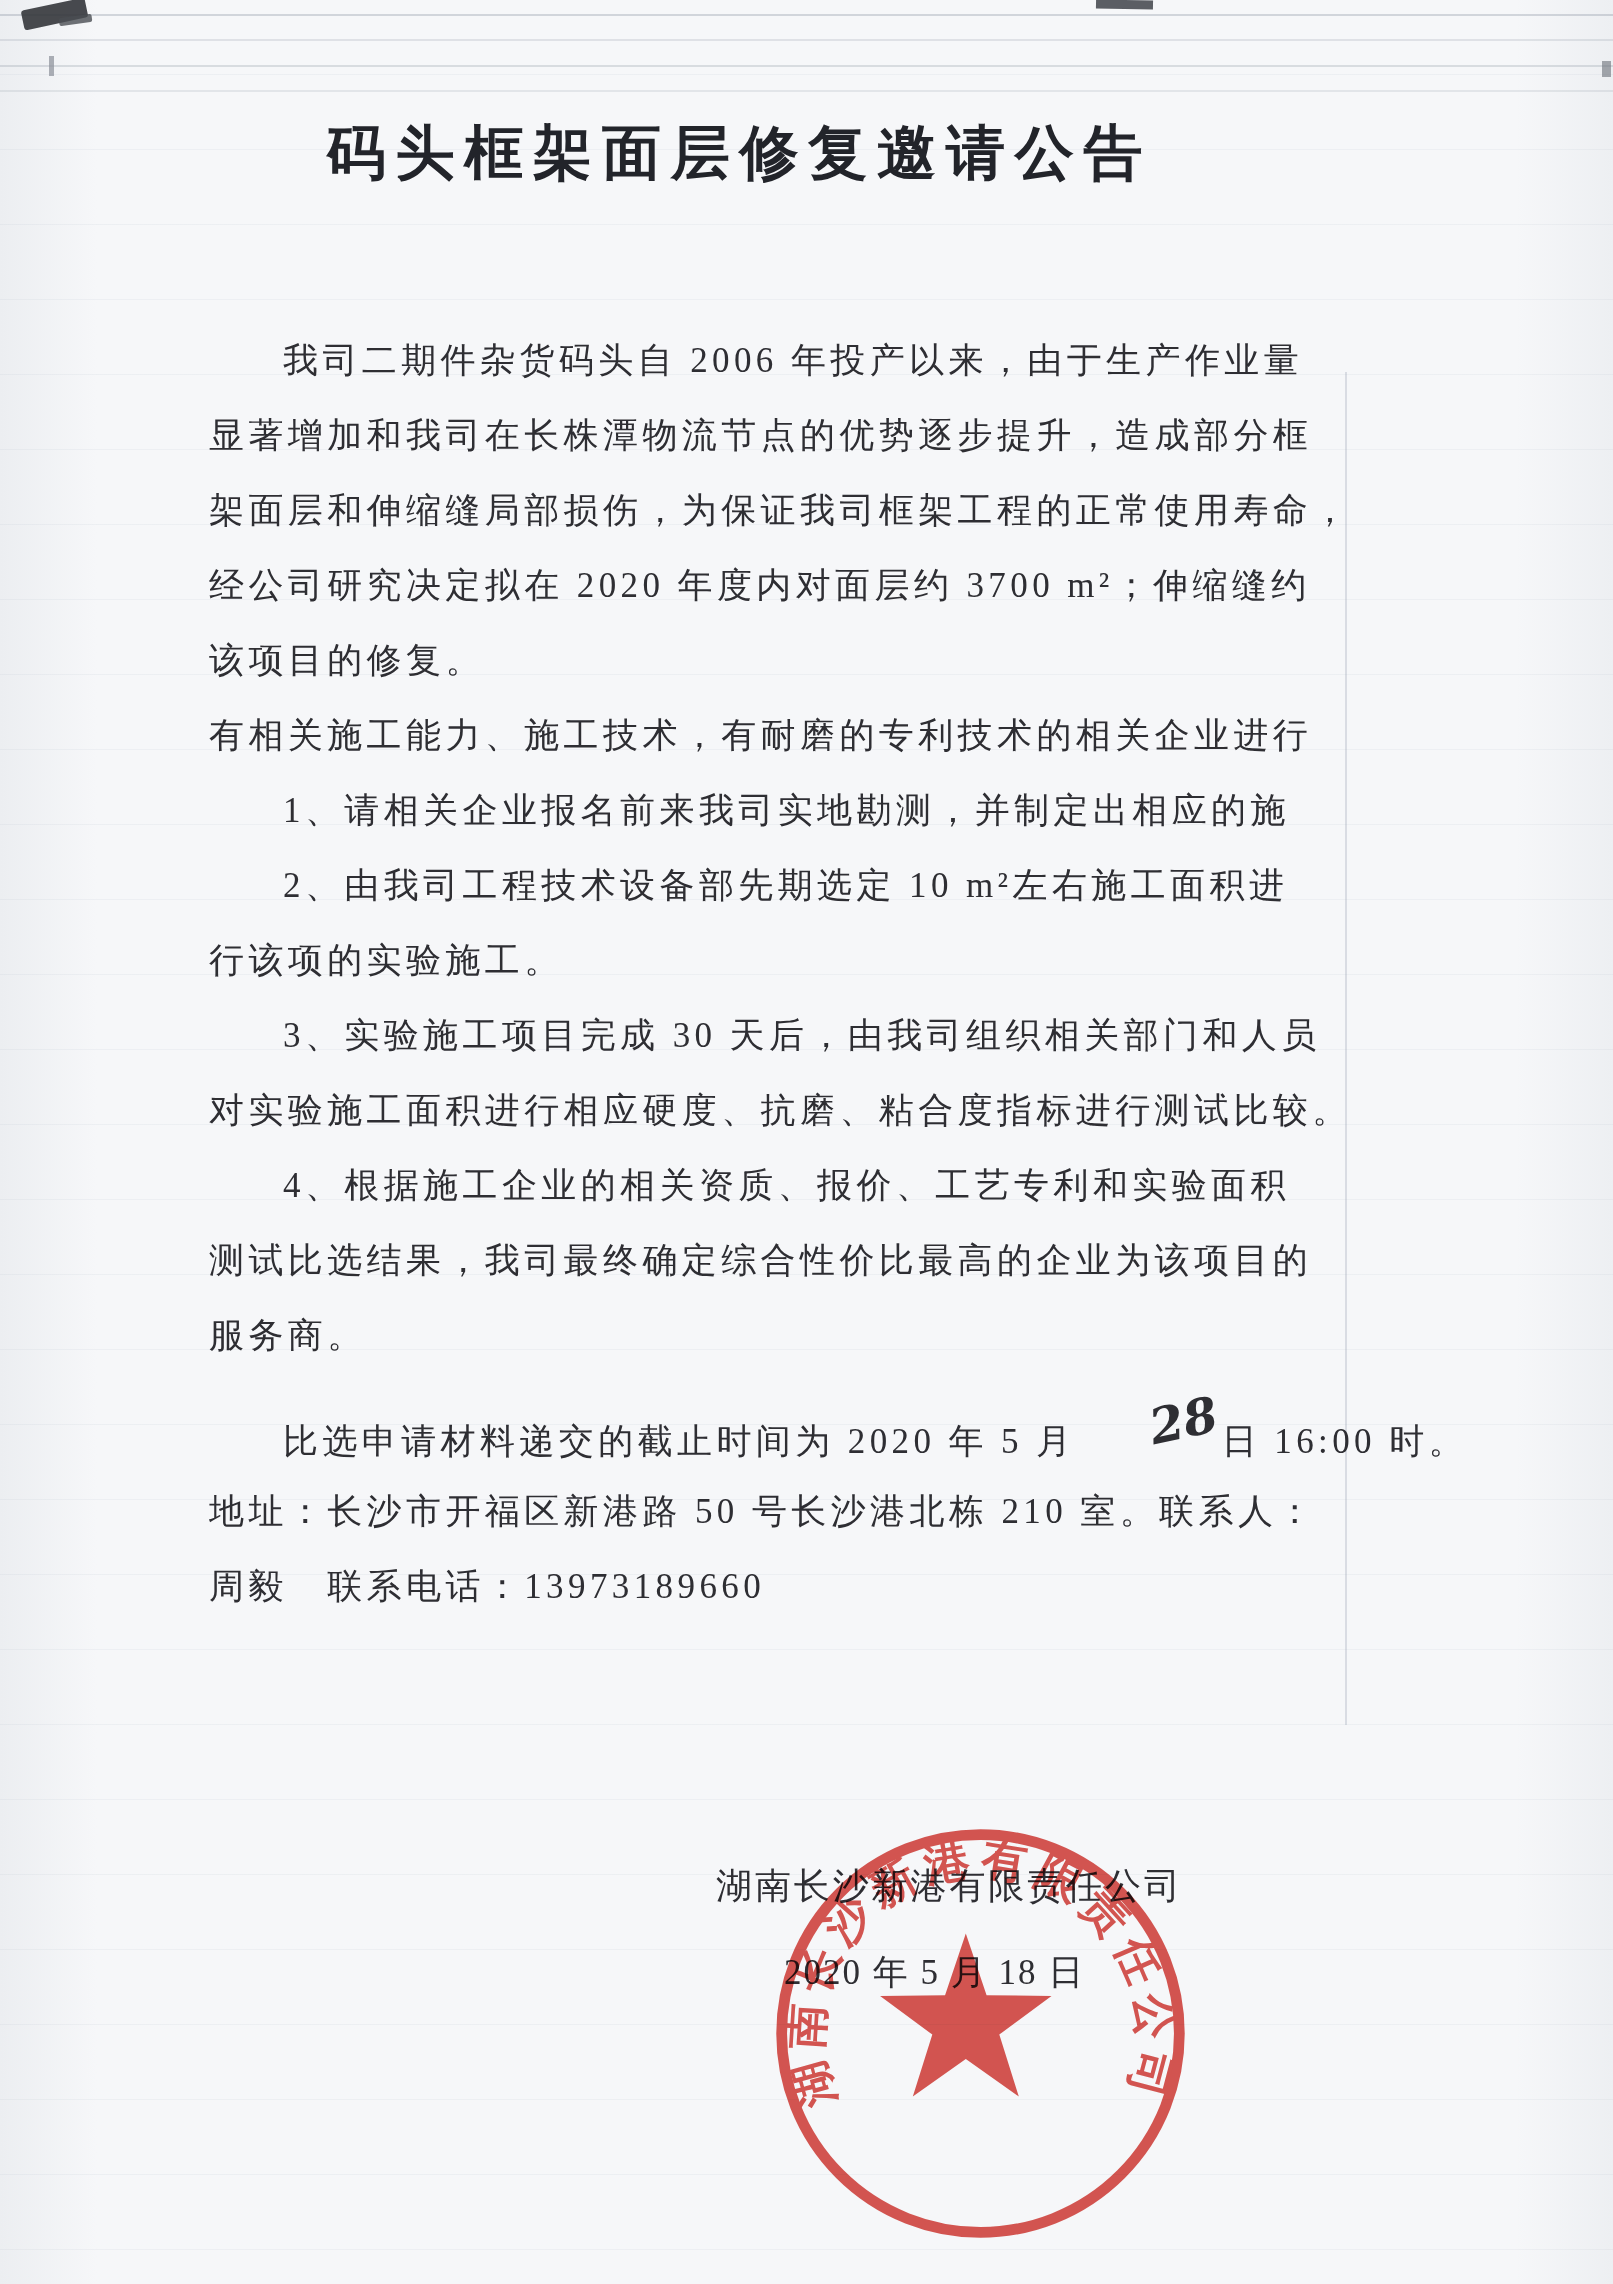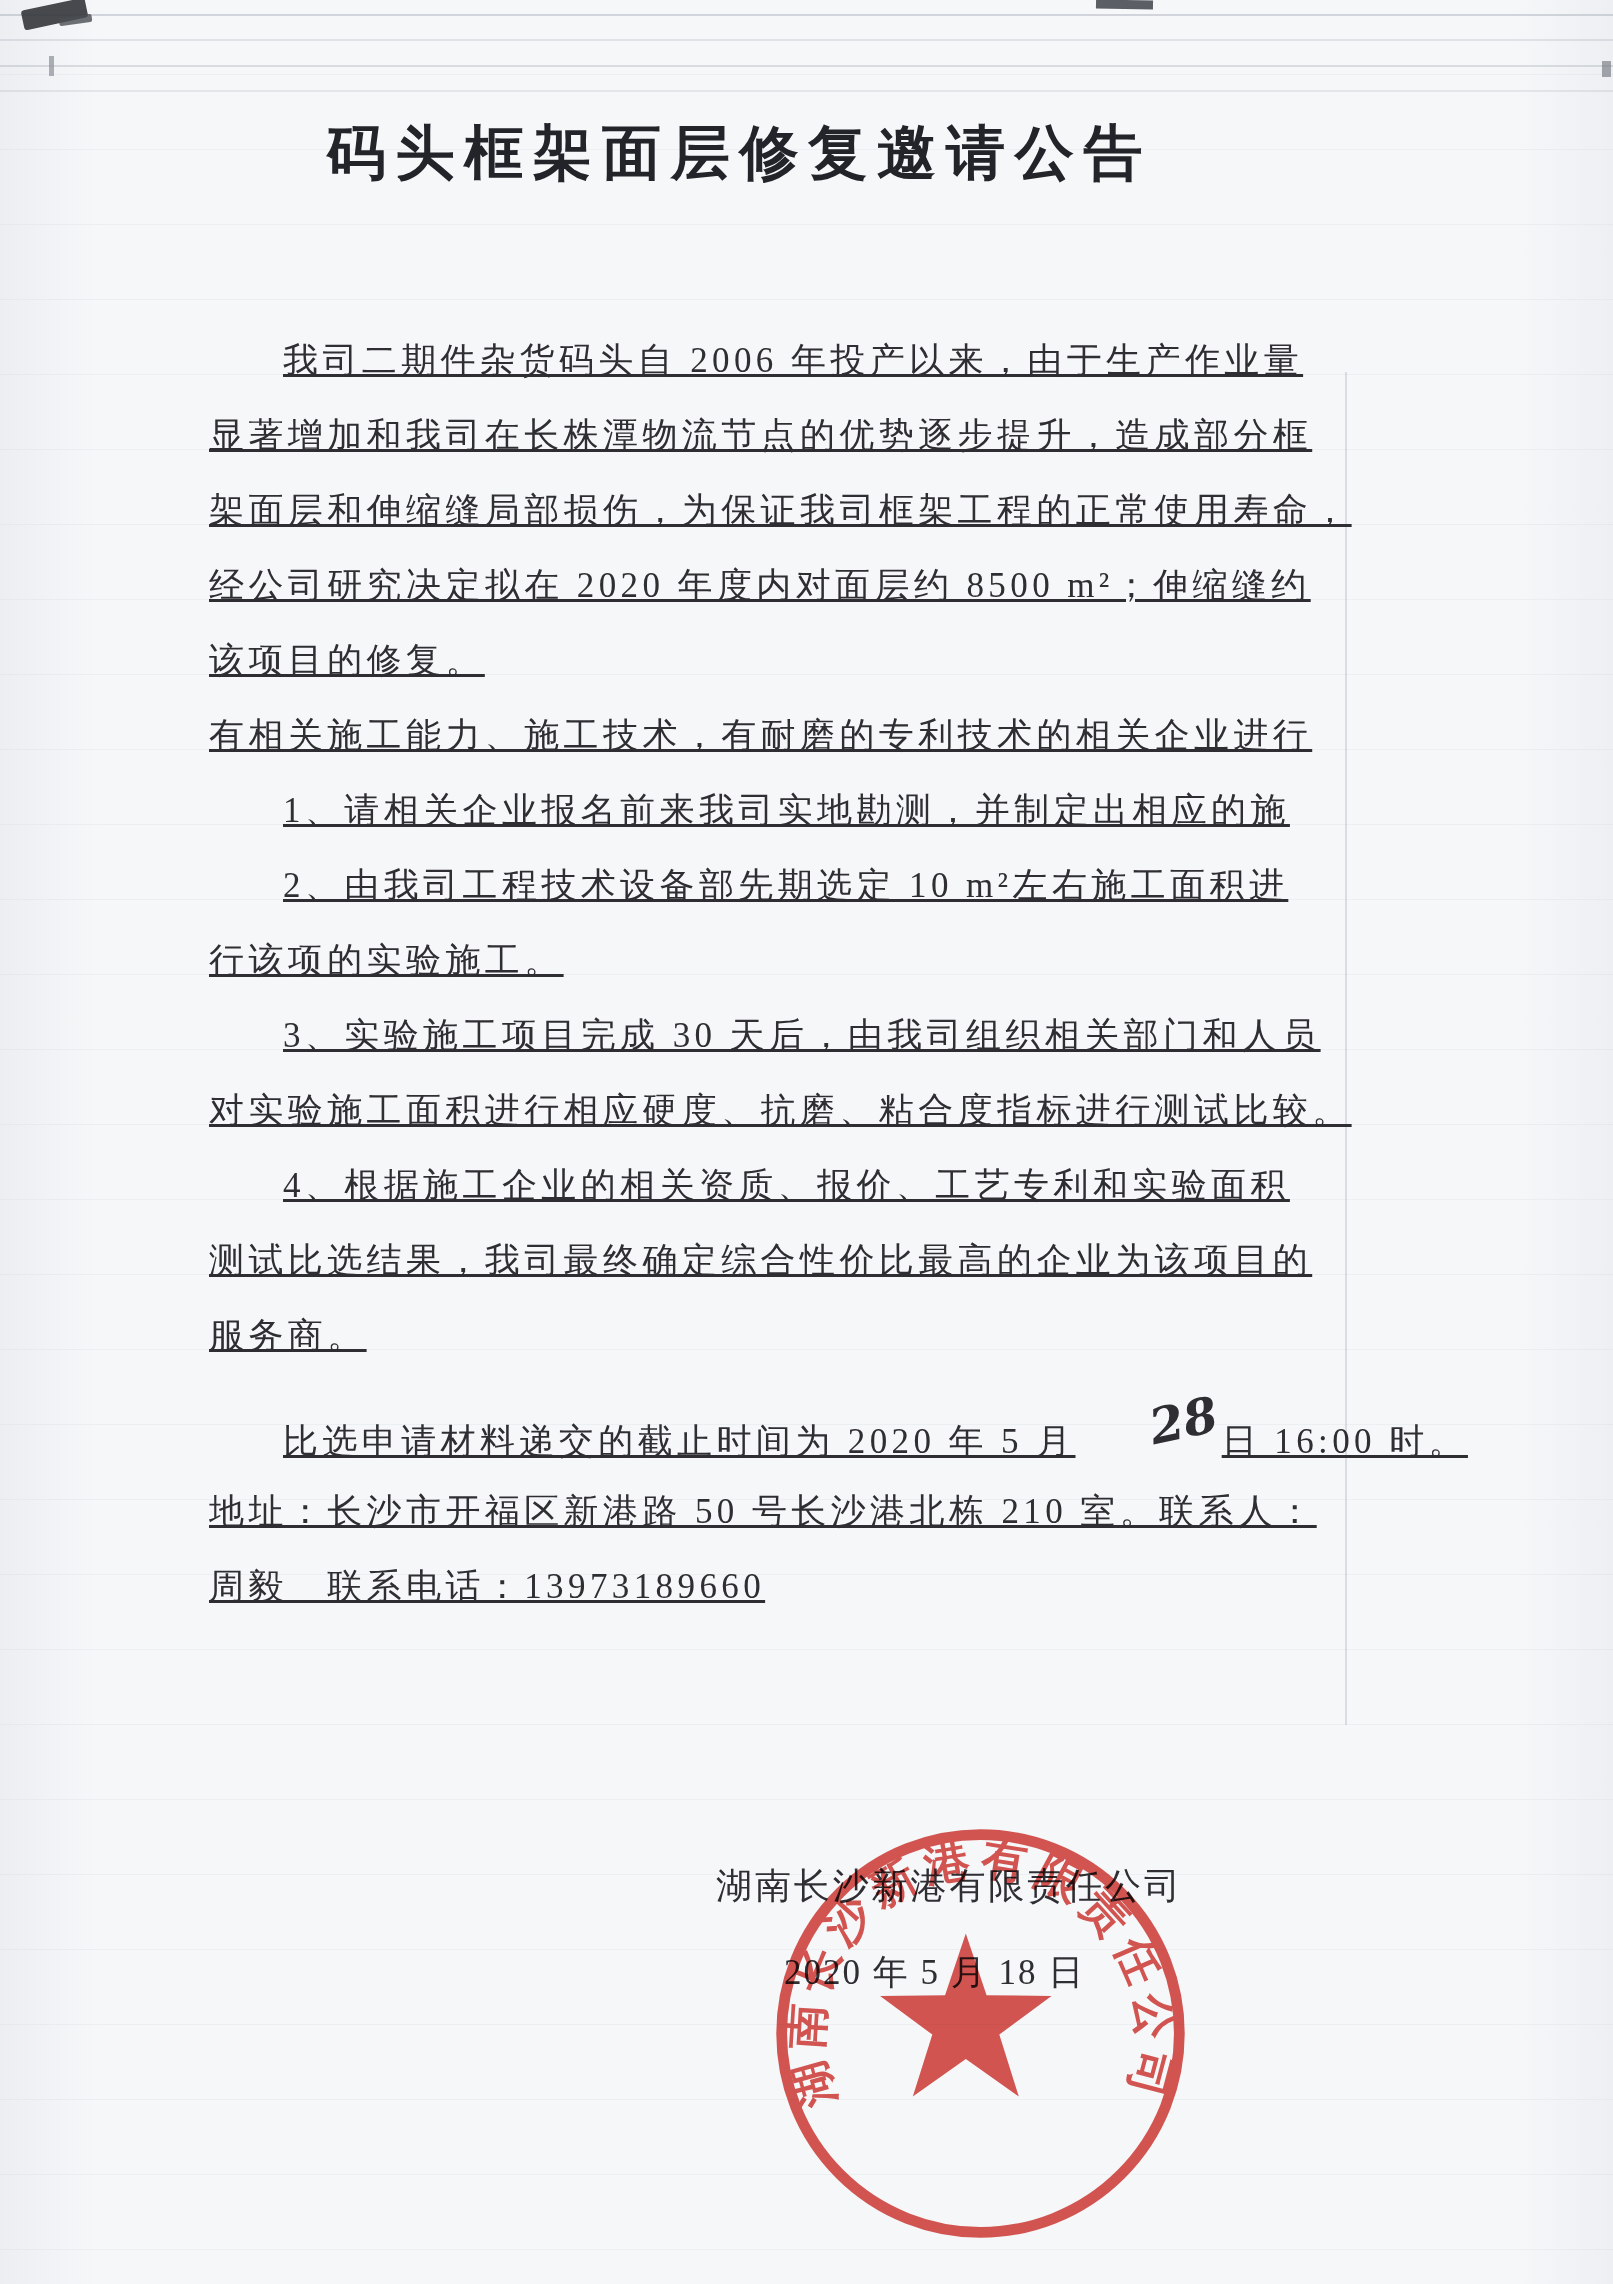--- a/index.html
+++ b/index.html
@@ -27,21 +27,21 @@
   .s4{top:90px;height:2px;background:rgba(140,150,162,.18);}
   .fold-line{position:absolute;left:1345px;top:372px;width:2px;height:1353px;background:rgba(150,160,175,.30);}
   
   .content{position:absolute;left:209px;top:0;width:1129px;height:2263px;}
   .title{
     position:absolute;top:114px;left:0;width:100%;margin:0 0 0 -34px;
     text-align:center;font-size:59px;font-weight:bold;letter-spacing:9.8px;
     color:#22242a;white-space:nowrap;
   }
   .doc-body{position:absolute;top:323px;left:0;width:100%;font-size:35px;letter-spacing:4.4px;}
-  .line{height:75px;line-height:75px;white-space:nowrap;text-decoration:underline;}
+  .line{height:75px;line-height:75px;white-space:nowrap;}
   .indent{text-indent:74px;}
   .deadline{margin-top:25.5px;}
   .handwritten{
     display:inline-block;font-size:49px;font-weight:bold;font-style:italic;
     font-family:"DejaVu Serif",serif;transform:rotate(-12deg) translateY(-7.8px);
     margin:0 2px;letter-spacing:0;
   }
   .company{position:absolute;top:1862px;left:507px;font-size:36px;letter-spacing:2.9px;white-space:nowrap;}
   .sig-date{position:absolute;top:1949px;left:575px;font-size:35px;letter-spacing:2px;white-space:nowrap;}
   
@@ -64,21 +64,21 @@
   <div class="artifact a4"></div>
   <div class="fold-line"></div>
 
   <div class="content">
     <h1 class="title">码头框架面层修复邀请公告</h1>
 
     <div class="doc-body">
       <div class="line indent">我司二期件杂货码头自 2006 年投产以来，由于生产作业量</div>
       <div class="line">显著增加和我司在长株潭物流节点的优势逐步提升，造成部分框</div>
       <div class="line">架面层和伸缩缝局部损伤，为保证我司框架工程的正常使用寿命，</div>
-      <div class="line">经公司研究决定拟在 2020 年度内对面层约 8500 m²；伸缩缝约</div>
+      <div class="line">经公司研究决定拟在 2020 年度内对面层约 3700 m²；伸缩缝约</div>
       <div class="line">该项目的修复。</div>
       <div class="line">有相关施工能力、施工技术，有耐磨的专利技术的相关企业进行</div>
       <div class="line indent">1、请相关企业报名前来我司实地勘测，并制定出相应的施</div>
       <div class="line indent">2、由我司工程技术设备部先期选定 10 m²左右施工面积进</div>
       <div class="line">行该项的实验施工。</div>
       <div class="line indent">3、实验施工项目完成 30 天后，由我司组织相关部门和人员</div>
       <div class="line">对实验施工面积进行相应硬度、抗磨、粘合度指标进行测试比较。</div>
       <div class="line indent">4、根据施工企业的相关资质、报价、工艺专利和实验面积</div>
       <div class="line">测试比选结果，我司最终确定综合性价比最高的企业为该项目的</div>
       <div class="line">服务商。</div>

